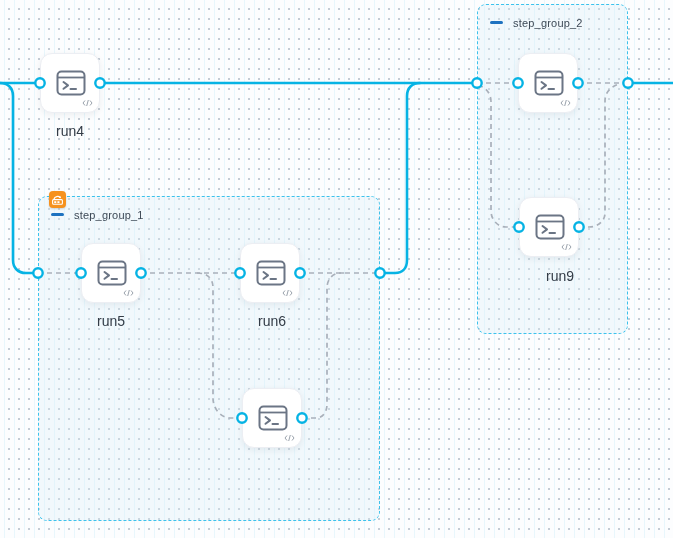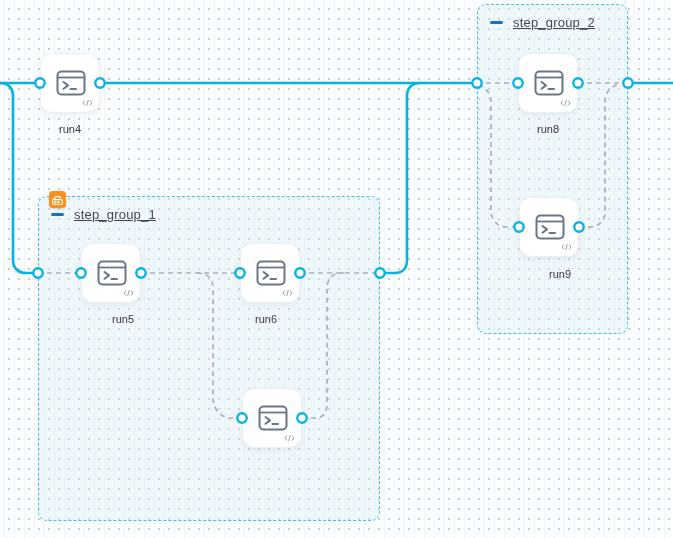--- a/index.html
+++ b/index.html
@@ -15,35 +15,35 @@
   }
   .group{
     position:absolute;border:1.6px dashed #3cc2ec;border-radius:9px;
     background:rgba(219,239,250,0.32);box-sizing:border-box;z-index:1;
   }
   .group-1{left:38px;top:196px;width:342px;height:325px;}
   .group-2{left:477px;top:4px;width:151px;height:330px;}
   .group-header{position:absolute;top:10px;left:11px;display:flex;align-items:center;gap:9px;}
   .collapse-btn{width:15px;height:15px;display:flex;align-items:center;justify-content:center;cursor:pointer;background:none;border:none;padding:0;}
   .collapse-btn .bar{width:13px;height:3.2px;border-radius:2px;background:#1d72c0;}
-  .group-label{font-size:13px;color:#3d4956;letter-spacing:.2px;text-decoration:underline;}
+  .group-label{font-size:11px;color:#3d4956;letter-spacing:.2px;}
   .group-badge{
     position:absolute;left:10px;top:-6px;width:17px;height:17px;border-radius:4px;
     background:#f6921e;display:flex;align-items:center;justify-content:center;z-index:6;
     box-shadow:0 1px 2px rgba(0,0,0,.15);
   }
   .node-card{
     position:absolute;width:60px;height:60px;background:#fff;border-radius:12px;
     border:1px solid #eceef3;box-sizing:border-box;z-index:3;
     box-shadow:0 2px 6px rgba(31,45,61,.07);
   }
   .term-icon{position:absolute;left:15px;top:16px;}
   .code-icon{position:absolute;right:6px;bottom:5px;}
   .node-label{
-    position:absolute;width:120px;text-align:center;font-size:11px;color:#333c47;z-index:3;
+    position:absolute;width:120px;text-align:center;font-size:14px;color:#333c47;z-index:3;
   }
   svg.wires{position:absolute;left:0;top:0;z-index:2;pointer-events:none;}
   svg.portlayer{position:absolute;left:0;top:0;z-index:4;pointer-events:none;}
   .edge,.port{pointer-events:auto;}
   .edge-solid{stroke:#06b3e4;stroke-width:2.6;fill:none;stroke-linecap:round;}
   .edge-dashed{stroke:#a9b0ba;stroke-width:1.7;fill:none;stroke-dasharray:5 4;stroke-linecap:butt;}
   .port{fill:#ffffff;stroke:#06b3e4;stroke-width:2.4;}
 </style>
 </head>
 <body>
@@ -112,34 +112,34 @@
     <svg class="term-icon" width="30" height="26" viewBox="0 0 30 26">
       <rect x="1.5" y="1.5" width="27" height="23" rx="4" fill="none" stroke="#6b7585" stroke-width="2"></rect>
       <line x1="1.5" y1="7.5" x2="28.5" y2="7.5" stroke="#6b7585" stroke-width="1.8"></line>
       <path d="M7.5 12 L12 15.4 L7.5 18.8" fill="none" stroke="#6b7585" stroke-width="2" stroke-linecap="round" stroke-linejoin="round"></path>
       <line x1="14.5" y1="19" x2="20" y2="19" stroke="#6b7585" stroke-width="2" stroke-linecap="round"></line>
     </svg>
     <svg class="code-icon" width="11" height="8" viewBox="0 0 11 8">
       <path d="M3 1.5 L1 4 L3 6.5 M8 1.5 L10 4 L8 6.5 M6.3 1 L4.7 7" fill="none" stroke="#9aa2ac" stroke-width="1"></path>
     </svg>
   </div>
-  <div class="node-label" style="left:63px;top:313px">run5</div>
+  <div class="node-label" style="left:51px;top:313px">run5</div>
 
   <div class="node-card" style="left:240px;top:243px">
     <svg class="term-icon" width="30" height="26" viewBox="0 0 30 26">
       <rect x="1.5" y="1.5" width="27" height="23" rx="4" fill="none" stroke="#6b7585" stroke-width="2"></rect>
       <line x1="1.5" y1="7.5" x2="28.5" y2="7.5" stroke="#6b7585" stroke-width="1.8"></line>
       <path d="M7.5 12 L12 15.4 L7.5 18.8" fill="none" stroke="#6b7585" stroke-width="2" stroke-linecap="round" stroke-linejoin="round"></path>
       <line x1="14.5" y1="19" x2="20" y2="19" stroke="#6b7585" stroke-width="2" stroke-linecap="round"></line>
     </svg>
     <svg class="code-icon" width="11" height="8" viewBox="0 0 11 8">
       <path d="M3 1.5 L1 4 L3 6.5 M8 1.5 L10 4 L8 6.5 M6.3 1 L4.7 7" fill="none" stroke="#9aa2ac" stroke-width="1"></path>
     </svg>
   </div>
-  <div class="node-label" style="left:206px;top:313px">run6</div>
+  <div class="node-label" style="left:212px;top:313px">run6</div>
 
   <div class="node-card" style="left:242px;top:388px">
     <svg class="term-icon" width="30" height="26" viewBox="0 0 30 26">
       <rect x="1.5" y="1.5" width="27" height="23" rx="4" fill="none" stroke="#6b7585" stroke-width="2"></rect>
       <line x1="1.5" y1="7.5" x2="28.5" y2="7.5" stroke="#6b7585" stroke-width="1.8"></line>
       <path d="M7.5 12 L12 15.4 L7.5 18.8" fill="none" stroke="#6b7585" stroke-width="2" stroke-linecap="round" stroke-linejoin="round"></path>
       <line x1="14.5" y1="19" x2="20" y2="19" stroke="#6b7585" stroke-width="2" stroke-linecap="round"></line>
     </svg>
     <svg class="code-icon" width="11" height="8" viewBox="0 0 11 8">
       <path d="M3 1.5 L1 4 L3 6.5 M8 1.5 L10 4 L8 6.5 M6.3 1 L4.7 7" fill="none" stroke="#9aa2ac" stroke-width="1"></path>
@@ -150,21 +150,20 @@
     <svg class="term-icon" width="30" height="26" viewBox="0 0 30 26">
       <rect x="1.5" y="1.5" width="27" height="23" rx="4" fill="none" stroke="#6b7585" stroke-width="2"></rect>
       <line x1="1.5" y1="7.5" x2="28.5" y2="7.5" stroke="#6b7585" stroke-width="1.8"></line>
       <path d="M7.5 12 L12 15.4 L7.5 18.8" fill="none" stroke="#6b7585" stroke-width="2" stroke-linecap="round" stroke-linejoin="round"></path>
       <line x1="14.5" y1="19" x2="20" y2="19" stroke="#6b7585" stroke-width="2" stroke-linecap="round"></line>
     </svg>
     <svg class="code-icon" width="11" height="8" viewBox="0 0 11 8">
       <path d="M3 1.5 L1 4 L3 6.5 M8 1.5 L10 4 L8 6.5 M6.3 1 L4.7 7" fill="none" stroke="#9aa2ac" stroke-width="1"></path>
     </svg>
   </div>
-  <div class="node-label" style="left:488px;top:123px">run8</div>
 
   <div class="node-card" style="left:519px;top:197px">
     <svg class="term-icon" width="30" height="26" viewBox="0 0 30 26">
       <rect x="1.5" y="1.5" width="27" height="23" rx="4" fill="none" stroke="#6b7585" stroke-width="2"></rect>
       <line x1="1.5" y1="7.5" x2="28.5" y2="7.5" stroke="#6b7585" stroke-width="1.8"></line>
       <path d="M7.5 12 L12 15.4 L7.5 18.8" fill="none" stroke="#6b7585" stroke-width="2" stroke-linecap="round" stroke-linejoin="round"></path>
       <line x1="14.5" y1="19" x2="20" y2="19" stroke="#6b7585" stroke-width="2" stroke-linecap="round"></line>
     </svg>
     <svg class="code-icon" width="11" height="8" viewBox="0 0 11 8">
       <path d="M3 1.5 L1 4 L3 6.5 M8 1.5 L10 4 L8 6.5 M6.3 1 L4.7 7" fill="none" stroke="#9aa2ac" stroke-width="1"></path>

